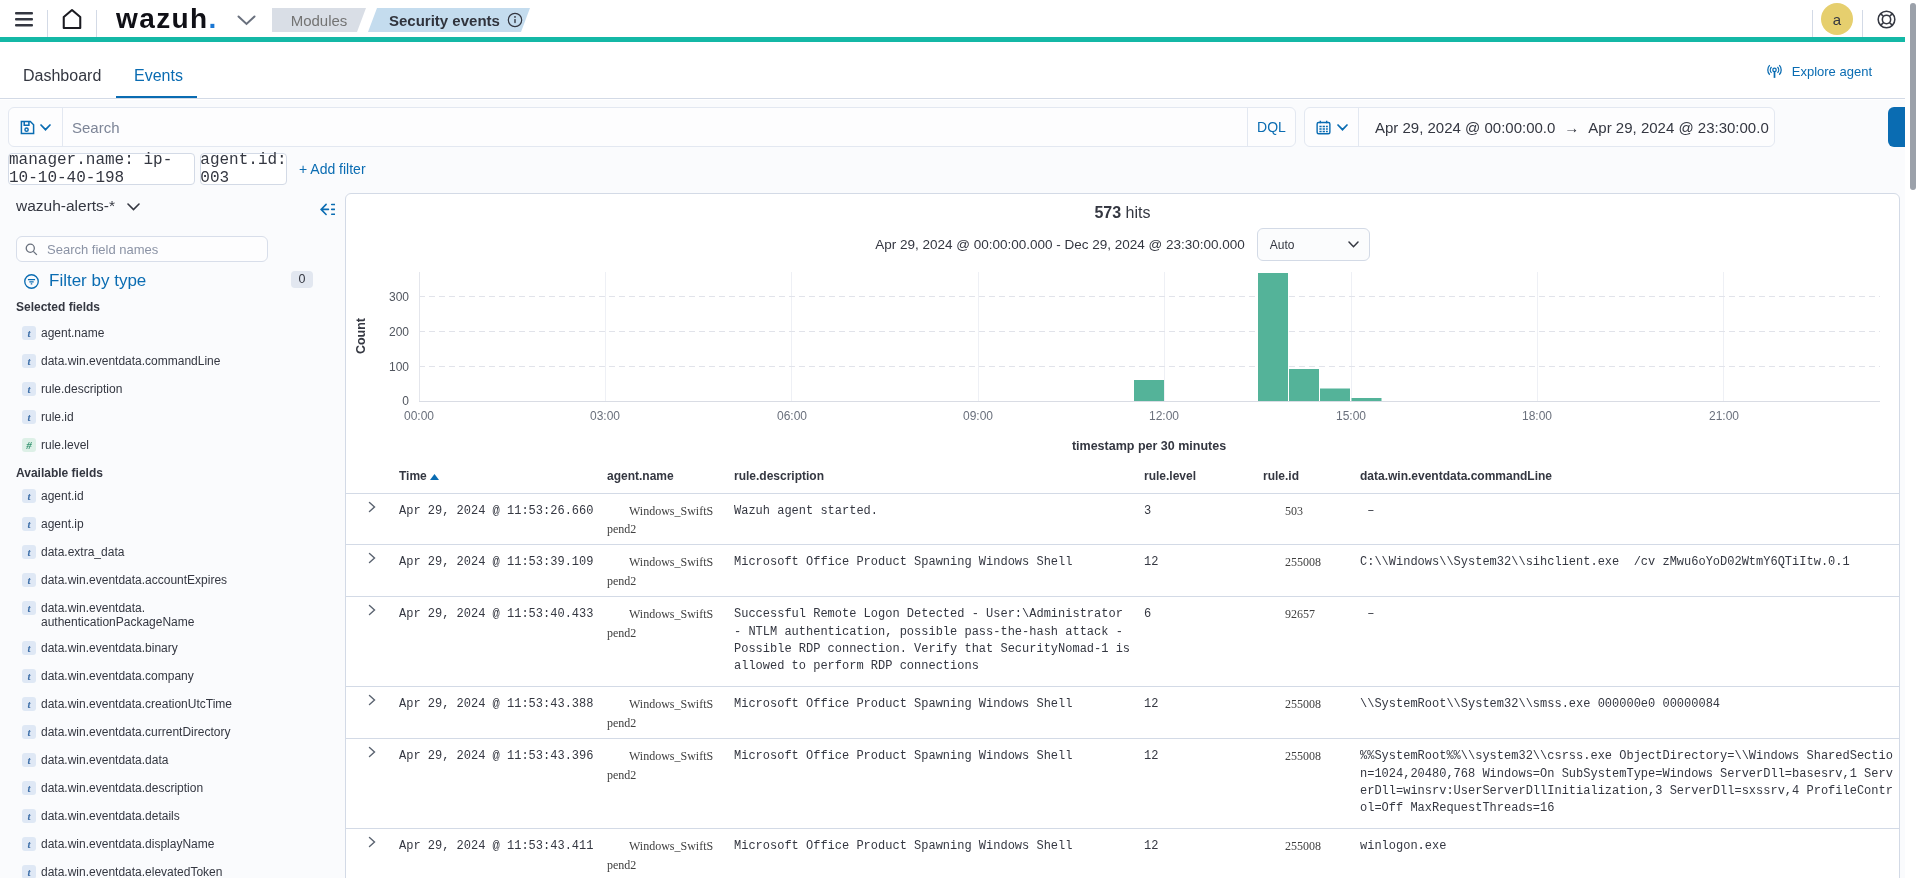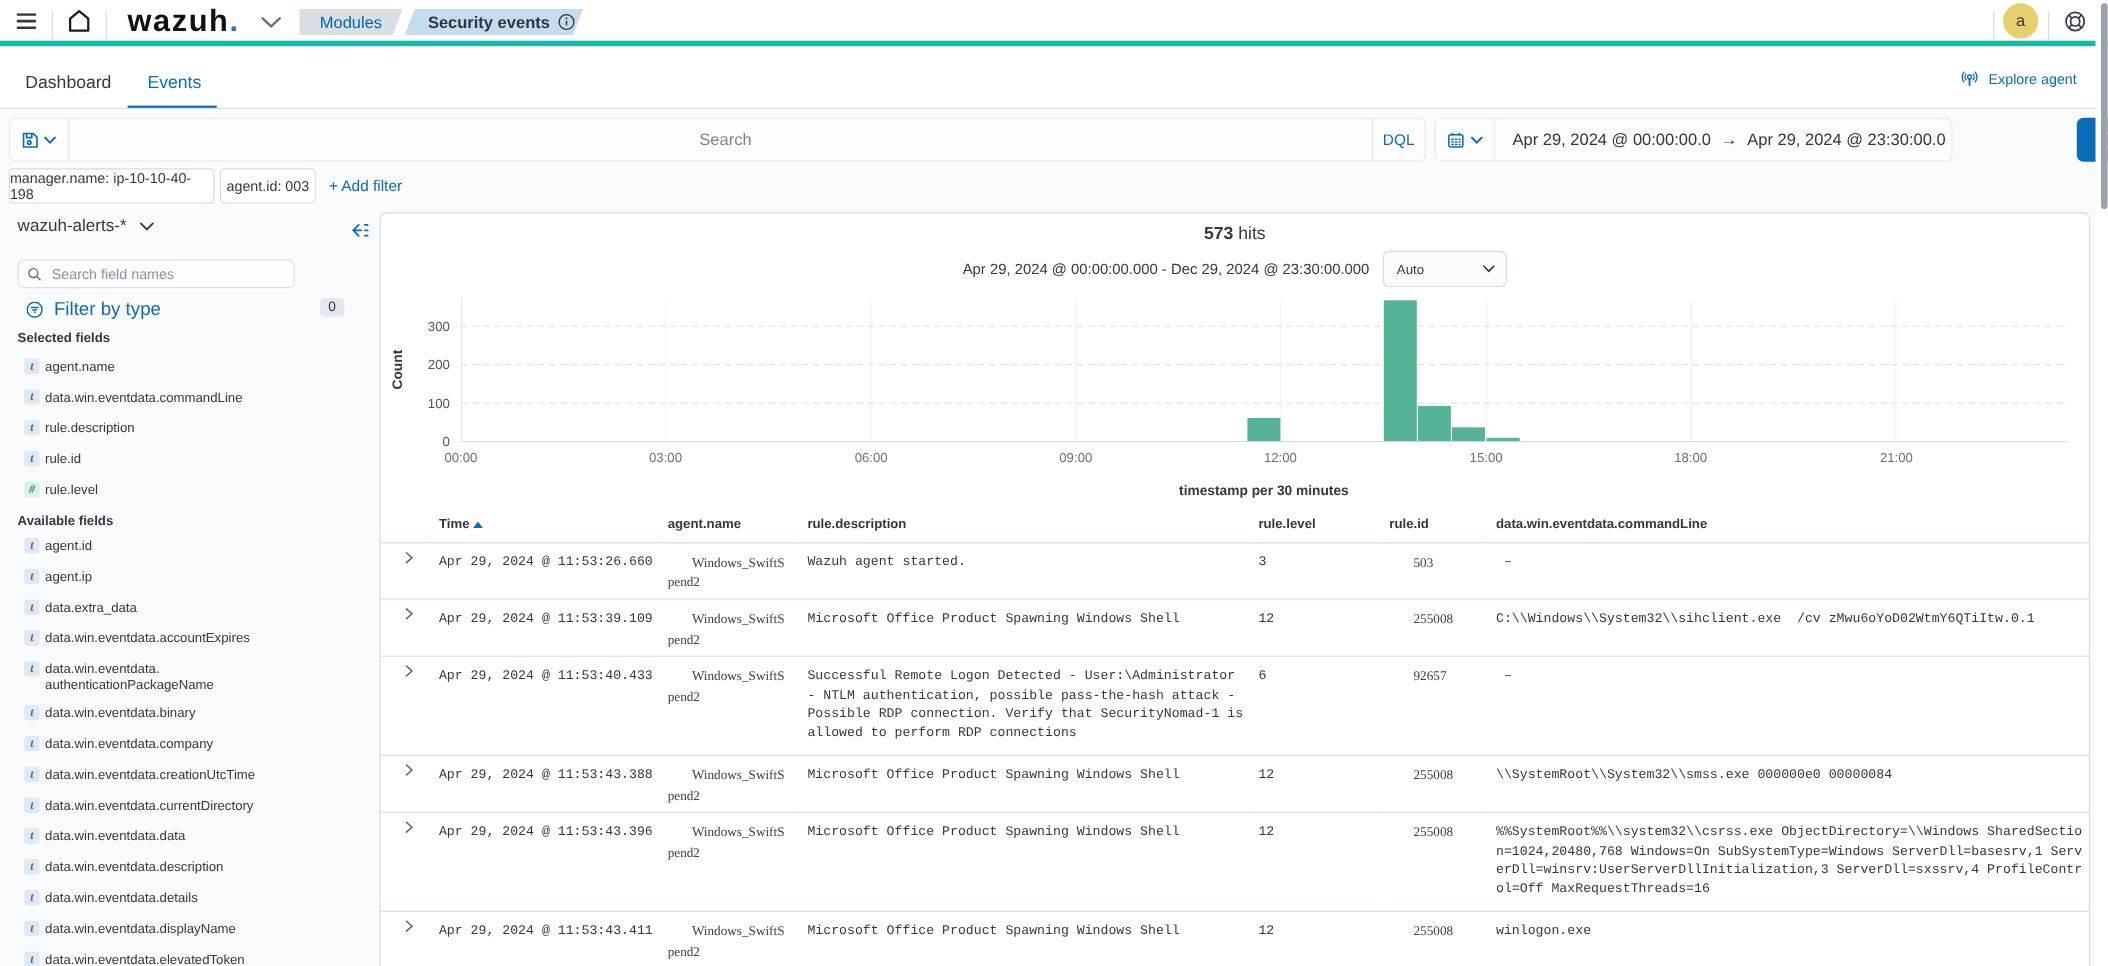--- a/index.html
+++ b/index.html
@@ -5,40 +5,40 @@
 * { margin:0; padding:0; box-sizing:border-box; }
 html,body { width:1916px; height:878px; overflow:hidden; font-family:"Liberation Sans", sans-serif; background:#fff; }
 
 .navbar { position:absolute; left:0; top:0; width:1916px; height:42px; background:#fff; border-bottom:5px solid #14b8a6; }
 .vsep { position:absolute; top:10px; bottom:0; width:1px; background:#d3dae6; }
 .navbar > svg, .navbar > .bc { position:absolute; }
 .bc svg { position:static; }
 .wzlogo { position:absolute; left:116px; top:3px; font-size:28px; font-weight:700; letter-spacing:1.4px; color:#101016; }
 .wzlogo .dot { color:#1a77d4; }
 .bc { height:24px; top:8px; display:flex; align-items:center; font-size:15px; }
-.bc-mod { left:272px; width:94px; background:#d9dee6; color:#0369a1; clip-path:polygon(0 0, 100% 0, calc(100% - 9px) 100%, 0 100%); justify-content:center; }
+.bc-mod { left:272px; width:94px; background:#d9dee6; color:#737373; clip-path:polygon(0 0, 100% 0, calc(100% - 9px) 100%, 0 100%); justify-content:center; }
 .bc-sec { left:368px; width:162px; background:#c4dcee; color:#30333c; font-weight:700; clip-path:polygon(9px 0, 100% 0, calc(100% - 9px) 100%, 0 100%); padding-left:21px; gap:7px; }
 .avatar { position:absolute; left:1821px; top:3px; width:32px; height:32px; border-radius:50%; background:#e6cf6e; color:#343741; font-size:15px; font-weight:400; display:flex; align-items:center; justify-content:center; }
 
 .tabrow { position:absolute; left:0; top:43px; width:1916px; height:56px; background:#fff; border-bottom:1px solid #d3dae6; }
 .tab-dash { position:absolute; left:23px; top:5px; height:56px; line-height:56px; font-size:16px; color:#343741; }
 .tab-events { position:absolute; left:134px; top:5px; height:56px; line-height:56px; font-size:16px; color:#0a6cb2; }
 .tab-underline { position:absolute; left:116px; top:53px; width:81px; height:2px; background:#0a6cb2; }
-.explore { position:absolute; right:28px; top:0; height:56px; display:flex; align-items:center; gap:9px; color:#0a6cb2; font-size:13px; }
+.explore { position:absolute; right:44px; top:0; height:56px; display:flex; align-items:center; gap:9px; color:#0a6cb2; font-size:13px; }
 
 .querywrap { position:absolute; left:0; top:100px; width:1916px; height:93px; background:#fafbfd; }
 .searchbox { position:absolute; left:8px; top:7px; width:1288px; height:40px; background:#fdfdfe; border:1px solid #e3e8f1; border-radius:6px; display:flex; align-items:center; }
 .saveseg { width:54px; height:100%; border-right:1px solid #e3e8f1; display:flex; align-items:center; justify-content:center; gap:5px; }
-.search-ph { margin-left:9px; font-size:15px; color:#7d8597; flex:1;text-align:center; }
+.search-ph { margin-left:9px; font-size:15px; color:#7d8597; flex:1; }
 .dql { width:48px; text-align:center; font-size:14px; color:#0a6cb2; border-left:1px solid #e3e8f1; height:100%; line-height:38px; }
 .datebox { position:absolute; left:1304px; top:7px; width:471px; height:40px; background:#fdfdfe; border:1px solid #e3e8f1; border-radius:6px; display:flex; align-items:center; }
 .dateseg { width:54px; height:100%; border-right:1px solid #e3e8f1; display:flex; align-items:center; justify-content:center; gap:6px; }
 .datetext { margin-left:16px; font-size:15px; color:#343741; display:flex; align-items:center; gap:9px; }
 .refresh { position:absolute; left:1888px; top:7px; width:118px; height:40px; background:#0a6cb2; border-radius:6px; color:#fff; font-size:15px; display:flex; align-items:center; justify-content:center; gap:8px; }
-.pill { position:absolute; top:53px; height:32px; background:#fff; border:1px solid #d3dae6; border-radius:4px; font-size:13px; color:#343741; display:flex; align-items:center; justify-content:center; }
+.pill { position:absolute; top:53px; height:32px; background:#fff; border:1px solid #d3dae6; border-radius:4px; font-size:16px; color:#343741; display:flex; align-items:center; justify-content:center;font-family:Liberation Mono, monospace; }
 .pill1 { left:8px; width:187px; }
 .pill2 { left:200px; width:87px; }
 .addfilter { position:absolute; left:299px; top:53px; height:32px; line-height:32px; font-size:14px; color:#0a6cb2; }
 
 .mainbg { position:absolute; left:0; top:193px; width:1916px; height:685px; background:#fafbfd; }
 
 .sidebar { position:absolute; left:0; top:193px; width:345px; height:685px; }
 .sb-title { position:absolute; left:16px; top:4px; font-size:15.5px; font-weight:400; color:#343741; }
 .sb-search { position:absolute; left:16px; top:43px; width:252px; height:26px; background:#fdfdfe; border:1px solid #d8deea; border-radius:6px; display:flex; align-items:center; }
 .sb-search span { margin-left:9px; font-size:13px; color:#8b93a5; }

